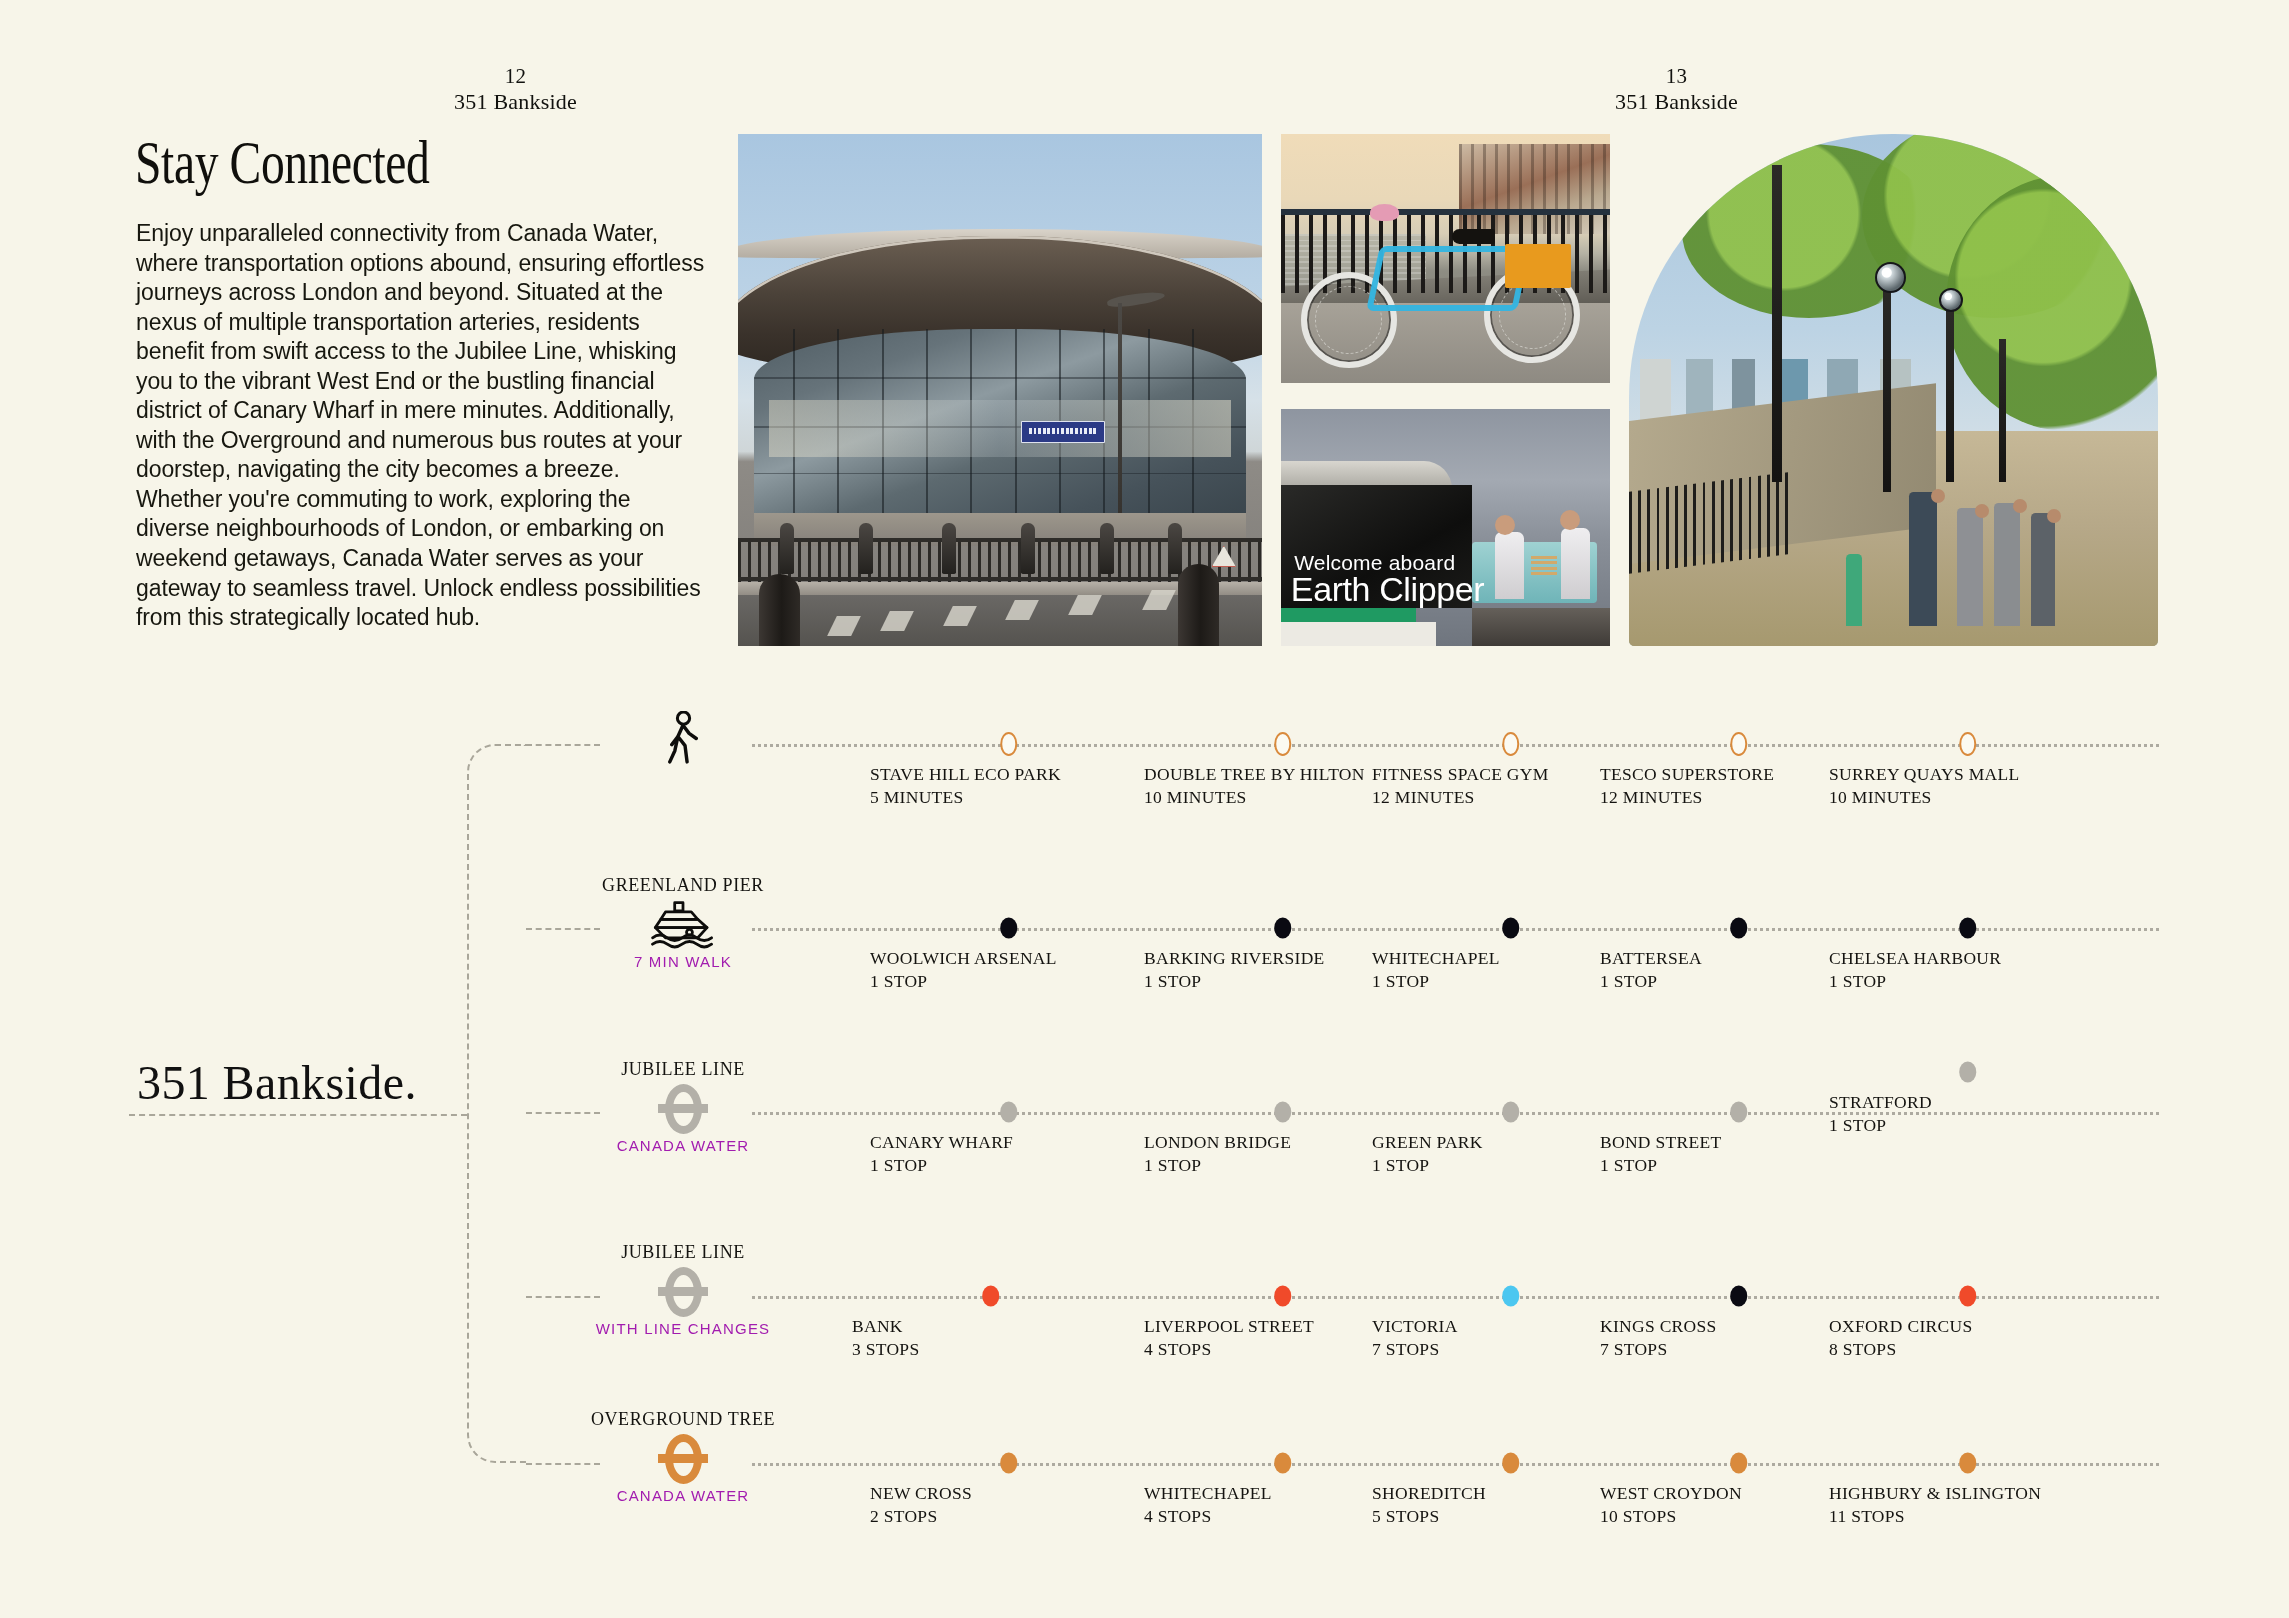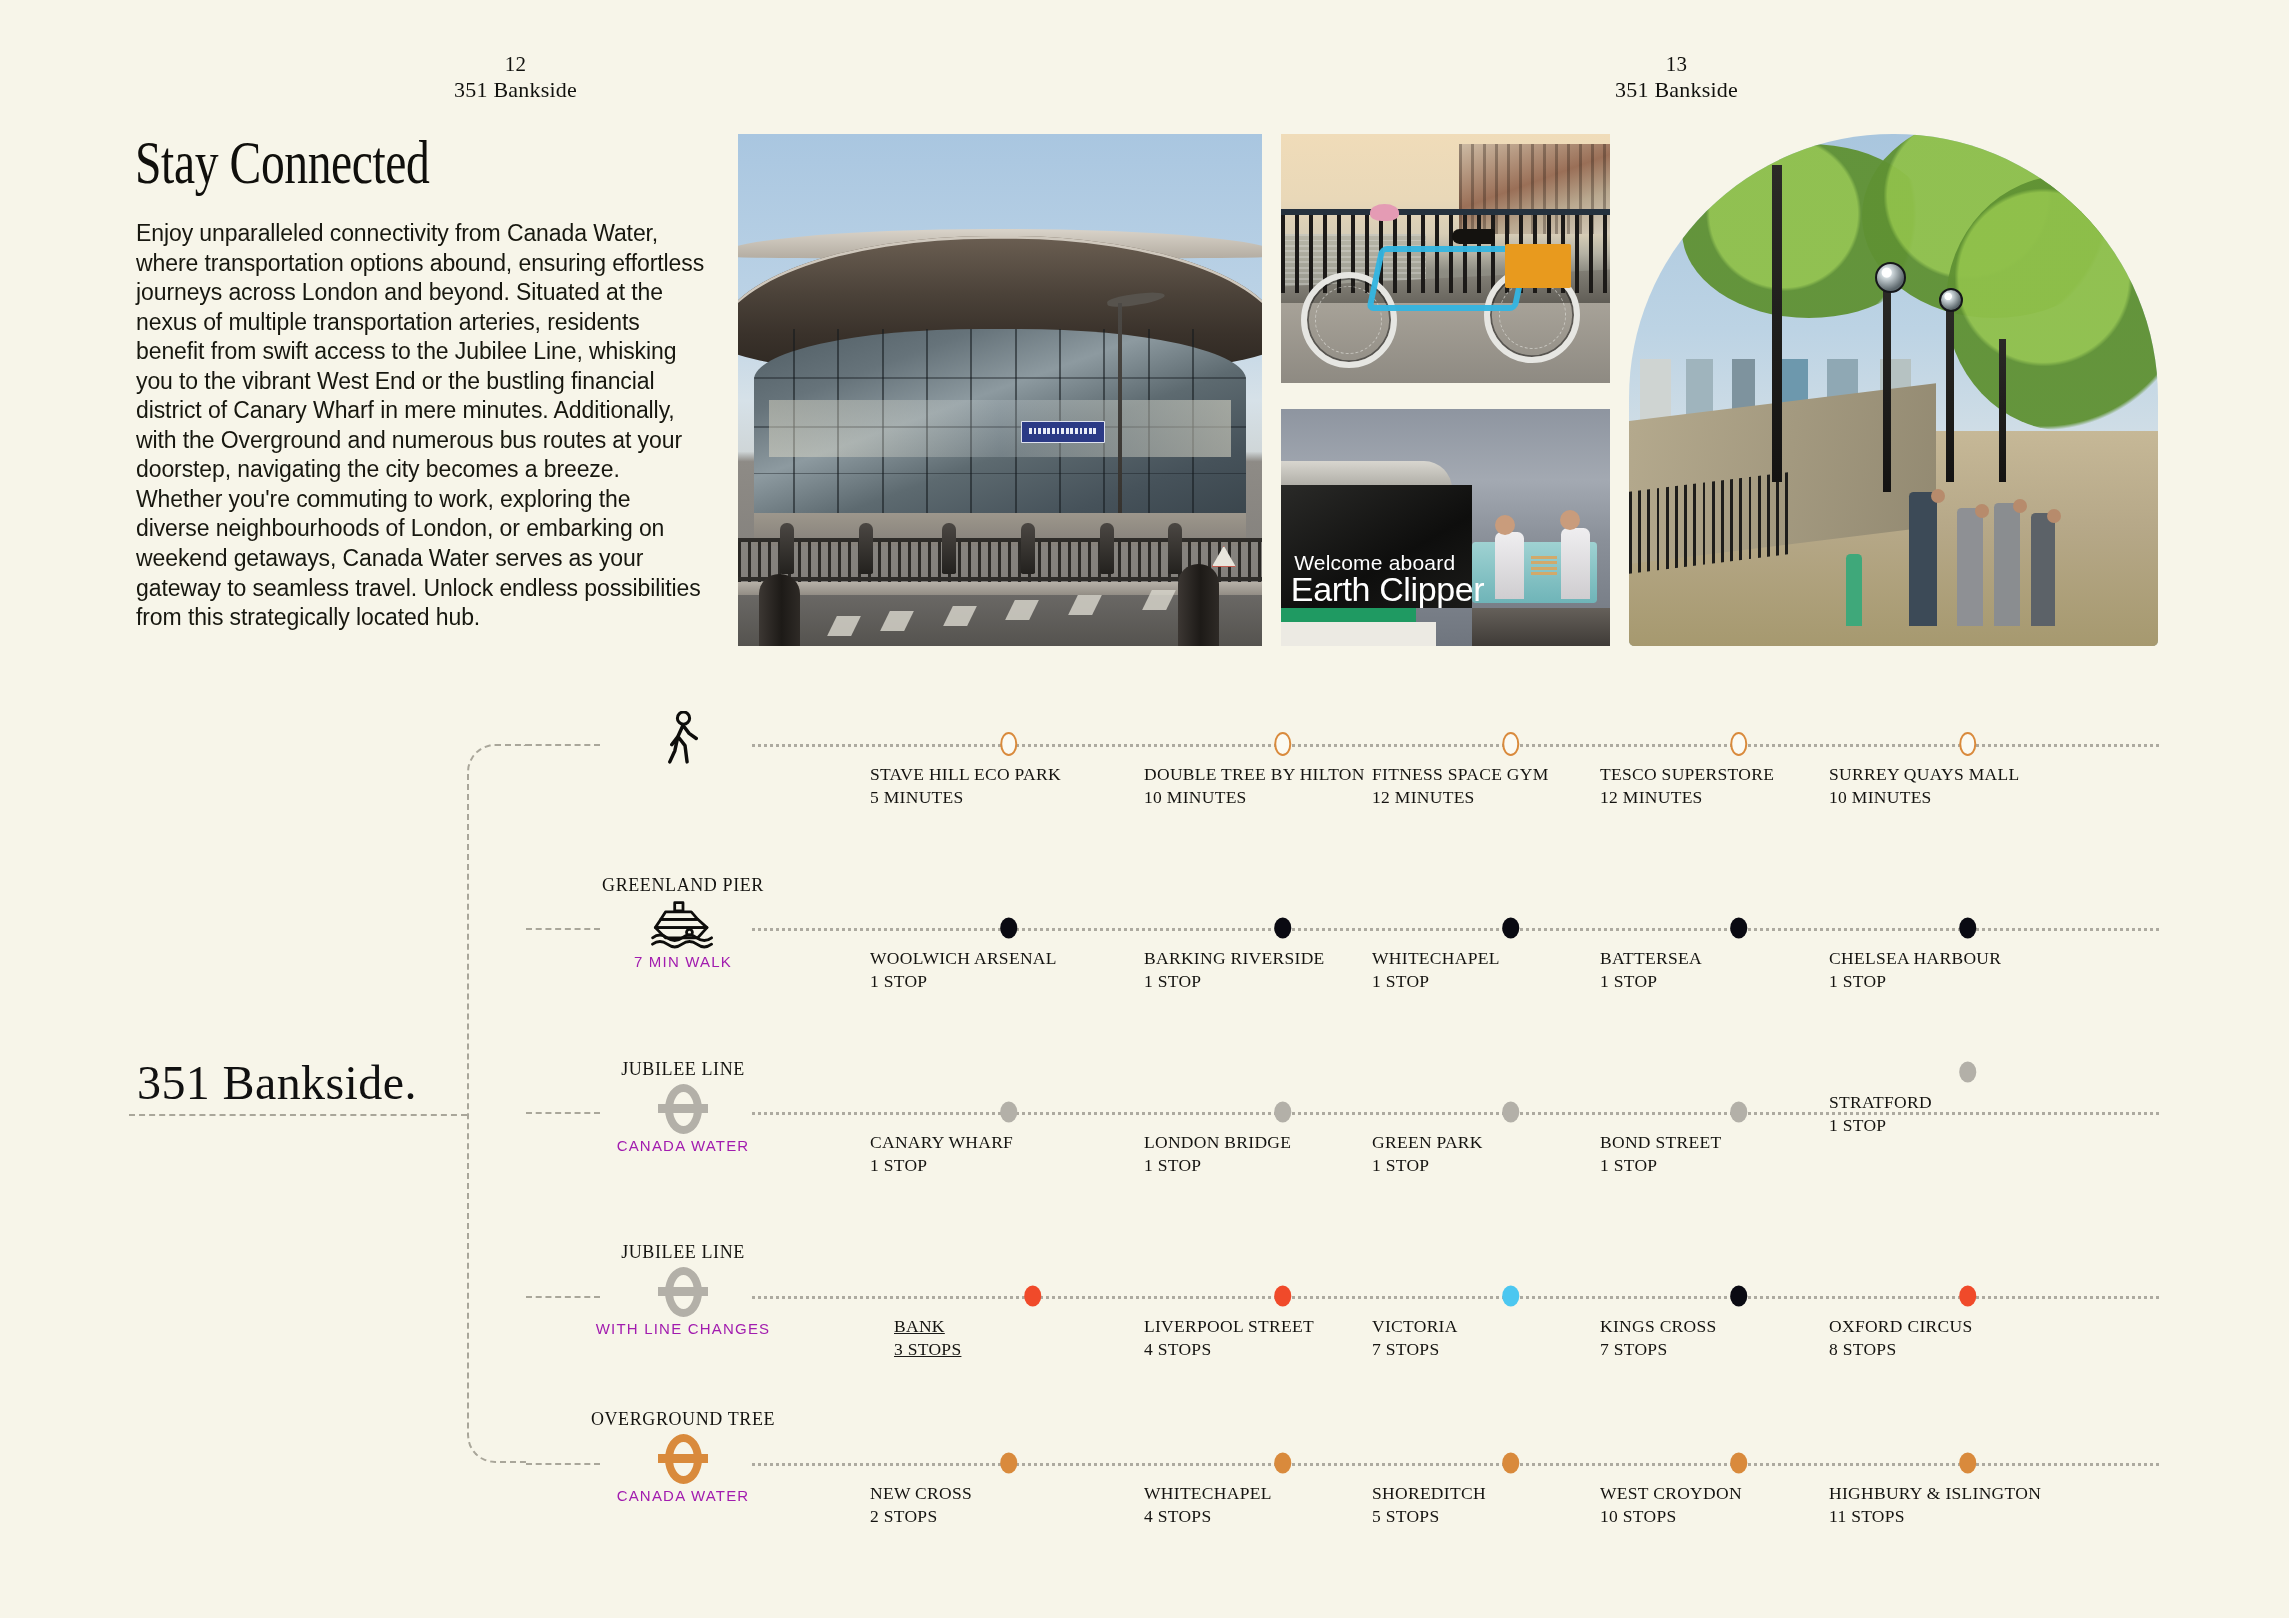--- a/index.html
+++ b/index.html
@@ -5,21 +5,21 @@
   * { margin:0; padding:0; box-sizing:border-box; }
   html,body { background:#f7f5e9; }
   body {
     width:2290px; height:1619px; position:relative; overflow:hidden;
     font-family:"Liberation Sans", sans-serif;
     color:#1a1a18;
   }
 
   
   .folio { position:absolute; text-align:center; font-family:"Liberation Serif", serif; color:#12120f; }
-  .folio .num  { font-size:21px; line-height:1.18; letter-spacing:0.3px; }
+  .folio .num  { font-size:21px; line-height:1.18; letter-spacing:0.3px;margin-top:12px; }
   .folio .name { font-size:22px; line-height:1.18; letter-spacing:0.2px; }
   #folio-left  { left:414px; top:52px; width:203px; }
   #folio-right { left:1575px; top:52px; width:203px; }
 
   
   #headline {
     position:absolute; left:135px; top:132px;
     font-family:"Liberation Serif", serif;
     font-size:61px; line-height:1.0; letter-spacing:-0.5px;
     transform:scaleX(.78); transform-origin:left top;
@@ -522,21 +522,21 @@
     <div class="row-icon-block" style="top: 1242px;">
       <div class="row-label-top">JUBILEE LINE</div>
       <div class="icon-slot">
         <span class="roundel" style="color:#b3b0a8">
           <span class="ring"></span>
           <span class="bar"></span>
         </span>
       </div>
       <div class="row-label-bottom">WITH LINE CHANGES</div>
     </div>
-    <div class="stop" style="left: 894px; top: 1296px; text-decoration: underline;">
+    <div class="stop" style="left: 852px; top: 1296px;">
       <div class="dot-wrap">
         <span class="dot" style="background:#f04a2a"></span>
       </div>
       <div class="sname">BANK</div>
       <div class="smeta">3 STOPS</div>
     </div>
     <div class="stop" style="left: 1144px; top: 1296px;">
       <div class="dot-wrap">
         <span class="dot" style="background:#f04a2a"></span>
       </div>

